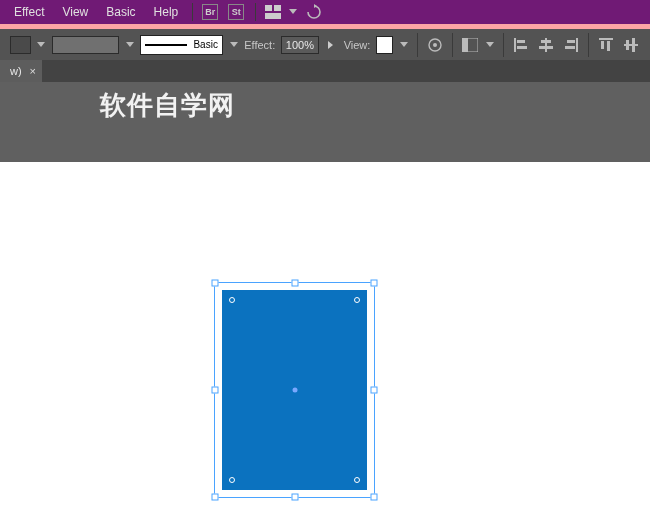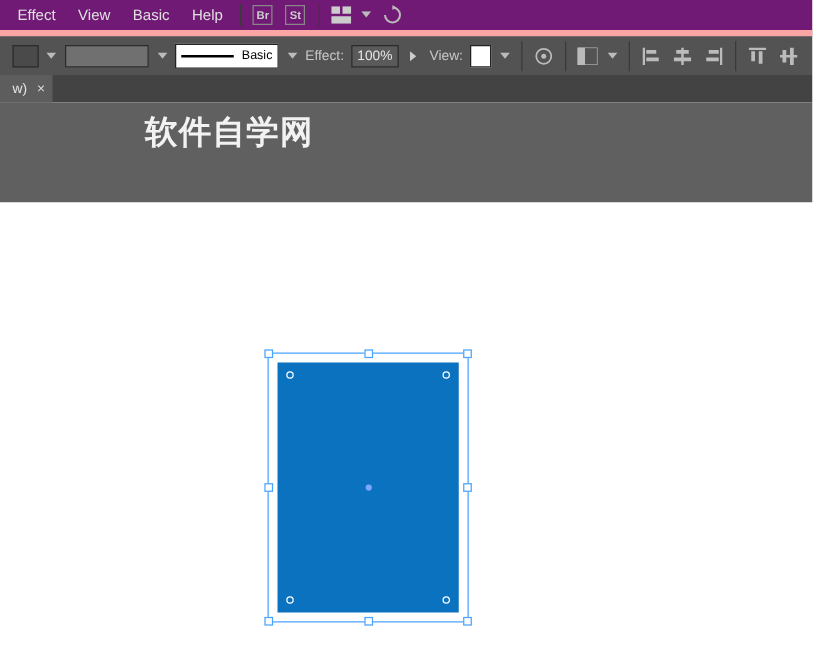--- a/index.html
+++ b/index.html
@@ -29,21 +29,21 @@
   .opt-sep { width:1px; height:24px; background:#3a3a3a; margin:0 2px;}
   .opt-icon { width:20px; height:20px; display:inline-flex; align-items:center; justify-content:center; color:#c8c8c8;}
 
   
   .tabstrip { height: 22px; background: #434343; display:flex; align-items:flex-end;}
   .tab { height:22px; background:#5d5d5d; color:#e8e8e8; font-size:11px; display:inline-flex; align-items:center; padding:0 6px 0 10px; gap:8px; border-top-left-radius:0; }
   .tab-close { color:#ddd; font-size:11px; cursor:default; }
 
   
   .greyband { height: 80px; background: #606060; position: relative; overflow:hidden; }
-  .wm { position:absolute; left:116px; top:6px; text-align:left; }
+  .wm { position:absolute; left:100px; top:6px; text-align:left; }
   .wm-top { color:#f2f2f2; font-size:26px; font-weight:800; letter-spacing:1px; font-family: "Microsoft YaHei","PingFang SC",sans-serif;}
   .wm-sub { color:#f2f2f2; font-size:10px; letter-spacing:3px; font-weight:600; margin-top:-2px;}
 
   
   .canvas-wrap { flex:1; position:relative; background:#ffffff; }
   .sel { position:absolute; border:1px solid #4aa3ff; }
   .shape { position:absolute; background:#0b72bf; }
   .handle { position:absolute; width:7px; height:7px; background:#fff; border:1px solid #4aa3ff; transform:translate(-50%,-50%);}      
   .anchor { position:absolute; width:6px; height:6px; border:1px solid #fff; border-radius:50%; background:transparent; transform:translate(-50%,-50%);}      
   .center-dot { position:absolute; width:5px; height:5px; background:#7aa8ff; border-radius:50%; transform:translate(-50%,-50%);}      

